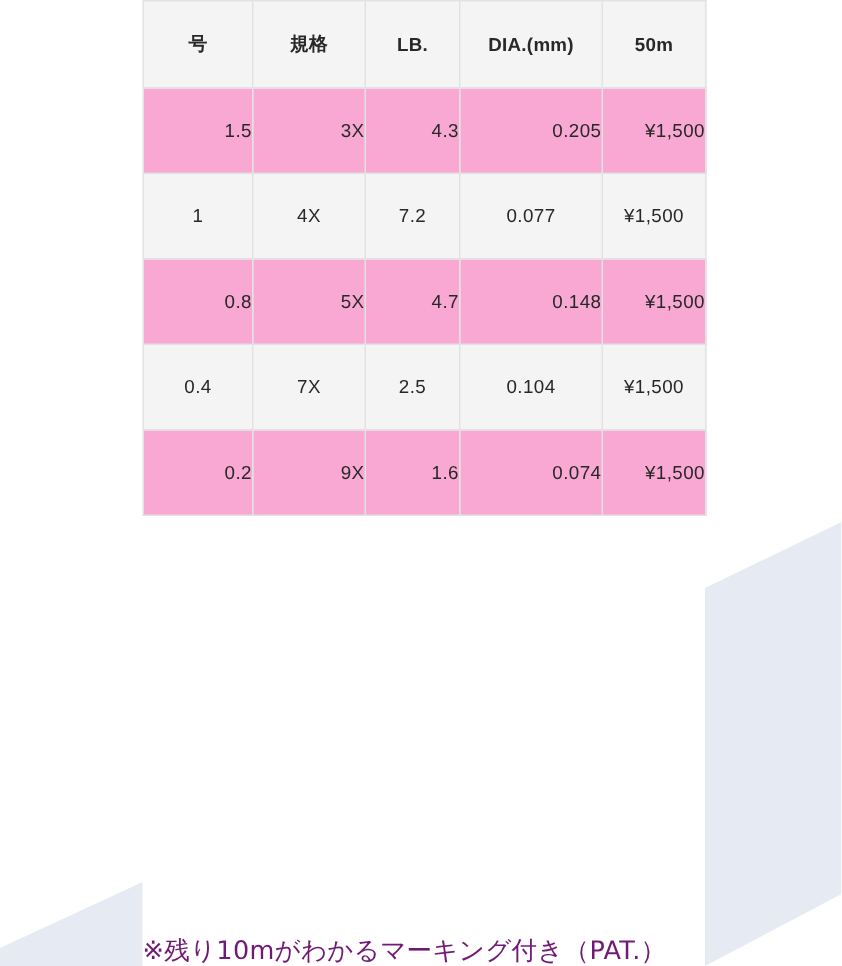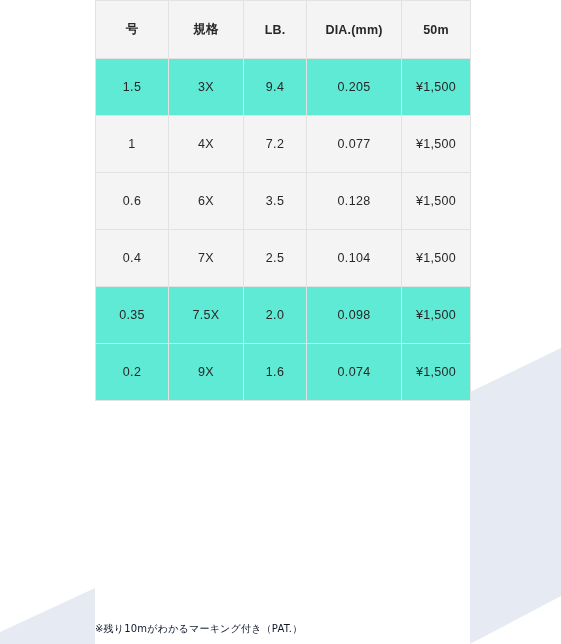--- a/index.html
+++ b/index.html
@@ -61,34 +61,35 @@
     font-weight: bold;
     letter-spacing: 0.2px;
   }
   table.spec-table tbody td {
     height: 56px;
     font-size: 12.5px;
     font-weight: normal;
     letter-spacing: 0.3px;
   }
   table.spec-table tbody tr.odd td {
-    background: #5eead4;
+    background: #f9a8d4;
+    text-align: right;
   }
   table.spec-table tbody tr.even td {
     background: #f4f4f4;
   }
 
   
   #footnote {
     position: absolute;
     left: 95px;
     top: 622px;
     z-index: 3;
-    font-size: 10px;
-    color: #0f172a;
+    font-size: 17px;
+    color: #701a75;
     letter-spacing: 0.2px;
     white-space: nowrap;
     font-family: "DejaVu Sans", "Liberation Sans", sans-serif;
   }
 </style>
 </head>
 <body>
 
 <svg id="deco-layer" viewBox="0 0 561 644" width="561" height="644" xmlns="http://www.w3.org/2000/svg">
   <polygon points="470,392 561,348 561,596 470,644" fill="#e6eaf2"></polygon>
@@ -110,50 +111,43 @@
         <th>規格</th>
         <th>LB.</th>
         <th>DIA.(mm)</th>
         <th>50m</th>
       </tr>
     </thead>
     <tbody>
       <tr class="odd">
         <td>1.5</td>
         <td>3X</td>
-        <td>9.4</td>
+        <td>4.3</td>
         <td>0.205</td>
         <td>¥1,500</td>
       </tr>
       <tr class="even">
         <td>1</td>
         <td>4X</td>
         <td>7.2</td>
         <td>0.077</td>
         <td>¥1,500</td>
       </tr>
-      <tr class="even">
-        <td>0.6</td>
-        <td>6X</td>
-        <td>3.5</td>
-        <td>0.128</td>
+      <tr class="odd">
+        <td>0.8</td>
+        <td>5X</td>
+        <td>4.7</td>
+        <td>0.148</td>
         <td>¥1,500</td>
       </tr>
       <tr class="even">
         <td>0.4</td>
         <td>7X</td>
         <td>2.5</td>
         <td>0.104</td>
-        <td>¥1,500</td>
-      </tr>
-      <tr class="odd">
-        <td>0.35</td>
-        <td>7.5X</td>
-        <td>2.0</td>
-        <td>0.098</td>
         <td>¥1,500</td>
       </tr>
       <tr class="odd">
         <td>0.2</td>
         <td>9X</td>
         <td>1.6</td>
         <td>0.074</td>
         <td>¥1,500</td>
       </tr>
     </tbody>

